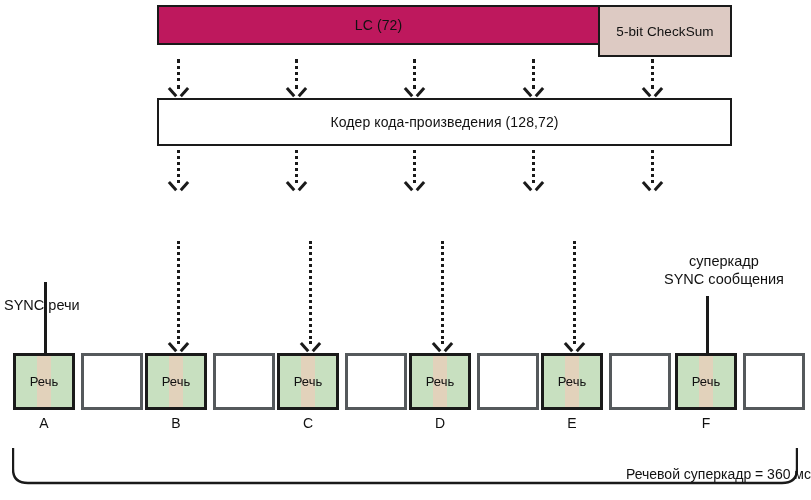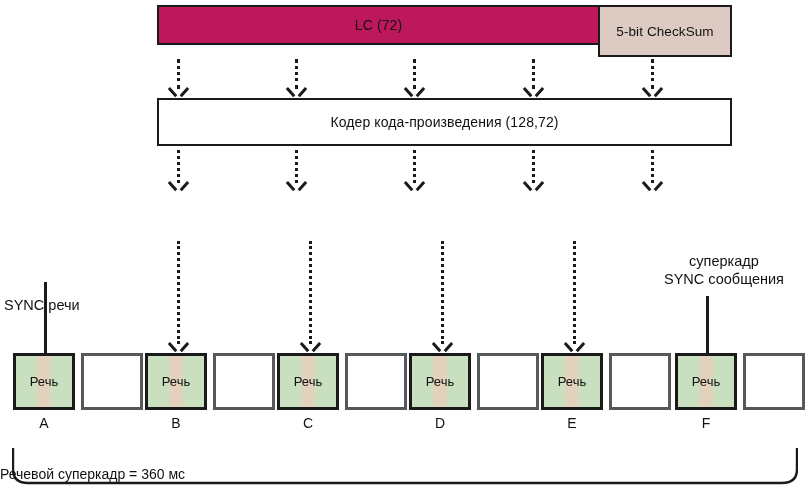--- a/index.html
+++ b/index.html
@@ -171,21 +171,21 @@
     left: 12px;
     top: 447px;
     width: 786px;
     height: 38px;
   }
   #superframe-text {
     position: absolute;
     left: 0;
     top: 466px;
     width: 811px;
-    text-align: left;
+    text-align: right;
     font-size: 14px;
   }
 </style>
 </head>
 <body>
 
 <div class="stage">
 
   <div class="block" id="lc-box">LC (72)</div>
   <div class="block" id="checksum-box">5-bit CheckSum</div>

